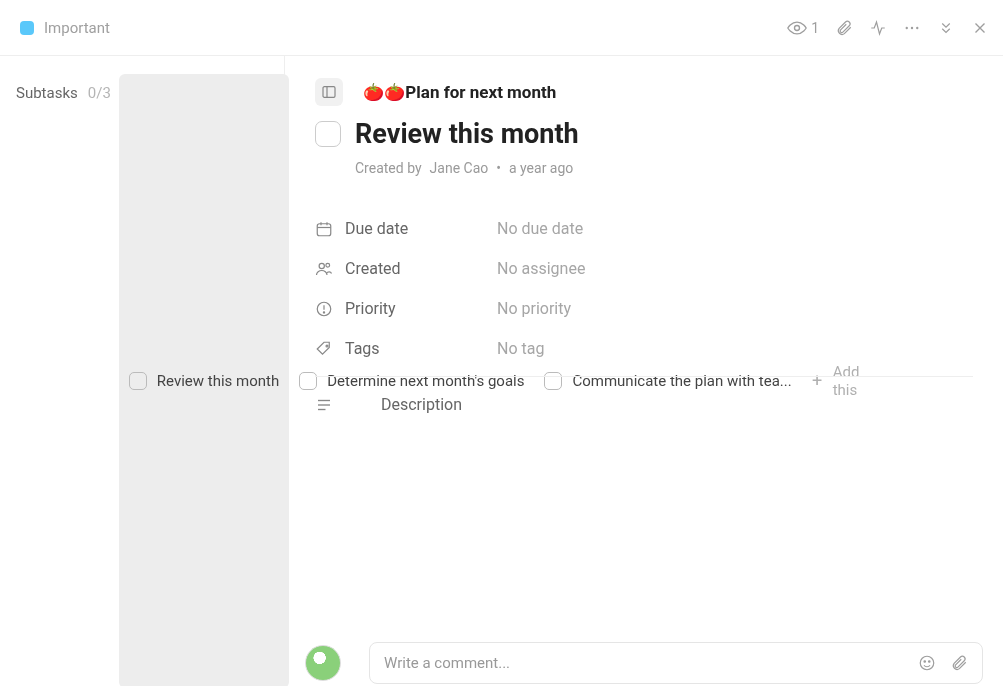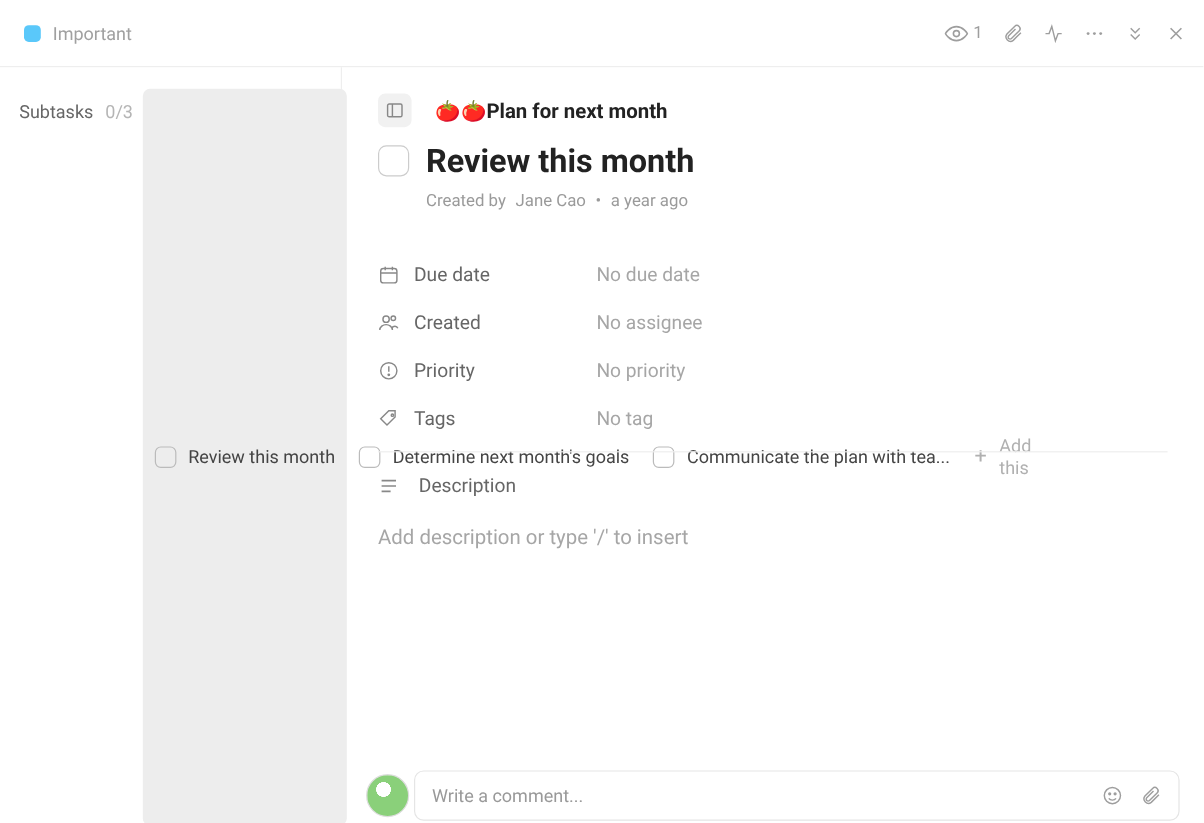--- a/index.html
+++ b/index.html
@@ -185,33 +185,33 @@
       border: none;
       border-top: 1px solid #eee;
       margin: 18px 0 18px 0;
     }
     .desc-head {
       display: flex;
       align-items: center;
       gap: 12px;
       margin-bottom: 24px;
     }
-    .desc-head .lbl { color: #666; font-size: 16px; }
+    .desc-head .lbl { color: #666; font-size: 16px; margin-left: 32px; }
     .desc-placeholder {
       color: #a6a6a6;
       font-size: 17px;
     }
     .comment-bar {
       position: absolute;
       bottom: 12px;
       left: 20px;
       right: 20px;
       display: flex;
       align-items: center;
-      gap: 4px;
+      gap: 28px;
     }
     .avatar {
       width: 36px;
       height: 36px;
       border-radius: 50%;
       background: radial-gradient(circle at 40% 35%, #fff 0 20%, #8ad07a 21% 100%);
       flex-shrink: 0;
       border: 1px solid #ddd;
     }
     .comment-input {
@@ -385,21 +385,20 @@
       <span class="field-ic">
         <svg width="18" height="18" viewBox="0 0 24 24" fill="none" stroke="currentColor" stroke-width="1.8">
             <line x1="4" y1="6" x2="20" y2="6"></line>
             <line x1="4" y1="12" x2="20" y2="12"></line>
             <line x1="4" y1="18" x2="14" y2="18"></line>
           </svg>
       </span>
       <span class="lbl">Description</span>
     </div>
 
-    <div class="desc-placeholder">Add description or type '/' to insert</div>
 
     <div class="comment-bar">
       <div class="avatar"></div>
       <div class="comment-input">
         <span>Write a comment...</span>
         <span class="comment-icons">
           <span class="icon-btn">
             <svg width="18" height="18" viewBox="0 0 24 24" fill="none" stroke="currentColor" stroke-width="1.6">
                 <circle cx="12" cy="12" r="9"></circle>
                 <circle cx="9" cy="10" r="1" fill="currentColor"></circle>

